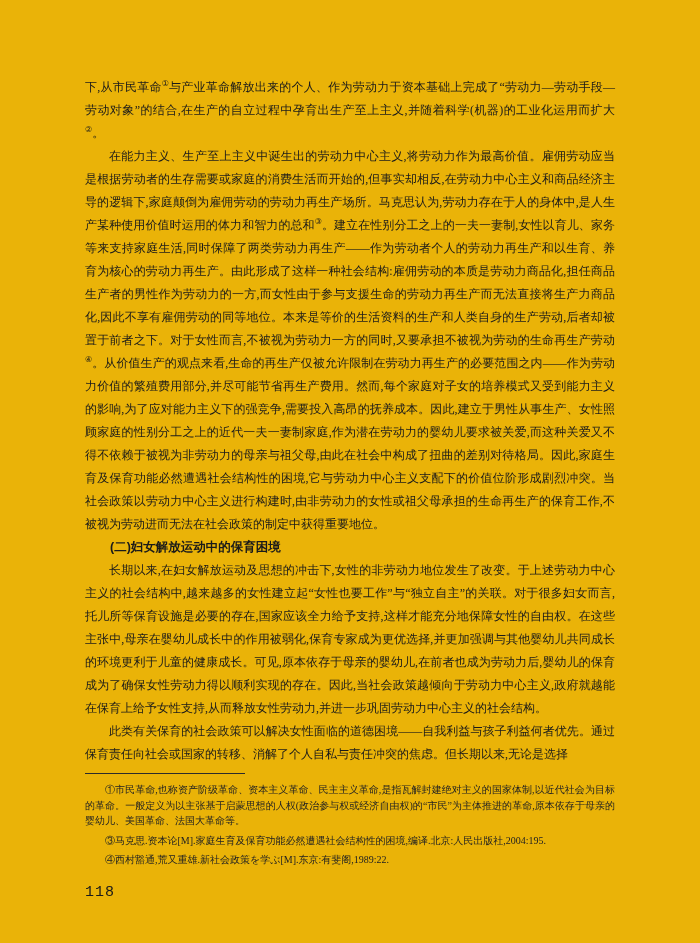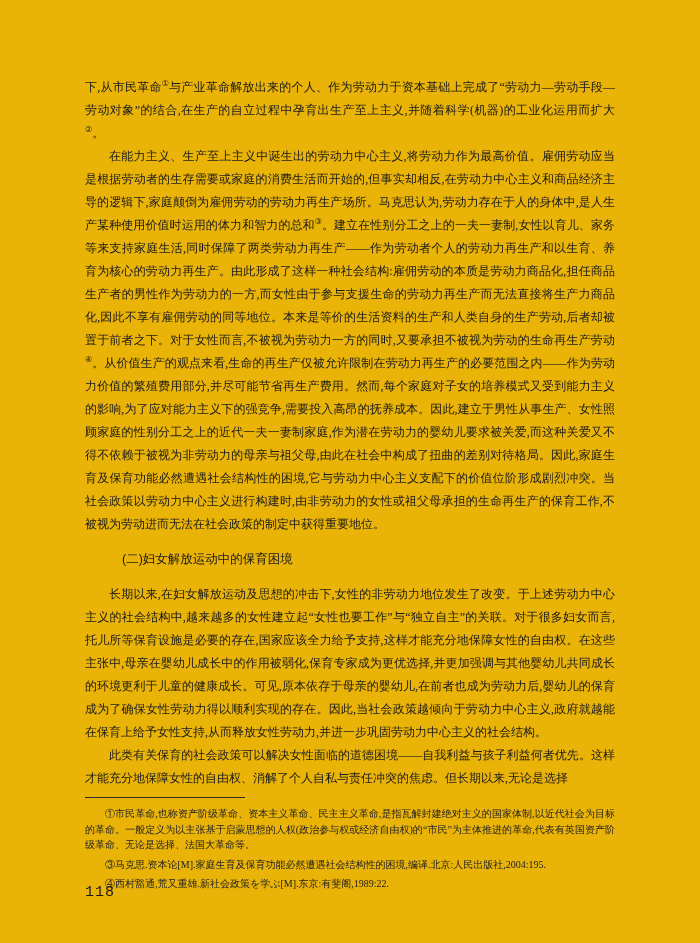--- a/index.html
+++ b/index.html
@@ -27,24 +27,24 @@
     text-indent: 2em;
     word-break: break-all;
   }
   .para.no-indent { text-indent: 0; }
   .para sup {
     font-size: 8px;
     vertical-align: super;
     line-height: 0;
   }
   .section-heading {
-    margin: 12px;
+    margin: 0;
     font-size: 12.5px;
     line-height: 23px;
-    font-weight: 400;
+    font-weight: 700;
     text-indent: 2em;
     font-family: "Liberation Sans", "DejaVu Sans", sans-serif;
   }
   .footnote-divider {
     width: 160px;
     height: 0;
     border-top: 1px solid #2b2b2b;
     margin: 7px 0 8px 0;
   }
   .footnotes { }
@@ -70,25 +70,25 @@
 </style>
 </head>
 <body>
 
 <div class="page">
   <main class="content">
     <p class="para no-indent">下,从市民革命<sup>①</sup>与产业革命解放出来的个人、作为劳动力于资本基础上完成了“劳动力—劳动手段—劳动对象”的结合,在生产的自立过程中孕育出生产至上主义,并随着科学(机器)的工业化运用而扩大<sup>②</sup>。</p>
     <p class="para">在能力主义、生产至上主义中诞生出的劳动力中心主义,将劳动力作为最高价值。雇佣劳动应当是根据劳动者的生存需要或家庭的消费生活而开始的,但事实却相反,在劳动力中心主义和商品经济主导的逻辑下,家庭颠倒为雇佣劳动的劳动力再生产场所。马克思认为,劳动力存在于人的身体中,是人生产某种使用价值时运用的体力和智力的总和<sup>③</sup>。建立在性别分工之上的一夫一妻制,女性以育儿、家务等来支持家庭生活,同时保障了两类劳动力再生产——作为劳动者个人的劳动力再生产和以生育、养育为核心的劳动力再生产。由此形成了这样一种社会结构:雇佣劳动的本质是劳动力商品化,担任商品生产者的男性作为劳动力的一方,而女性由于参与支援生命的劳动力再生产而无法直接将生产力商品化,因此不享有雇佣劳动的同等地位。本来是等价的生活资料的生产和人类自身的生产劳动,后者却被置于前者之下。对于女性而言,不被视为劳动力一方的同时,又要承担不被视为劳动的生命再生产劳动<sup>④</sup>。从价值生产的观点来看,生命的再生产仅被允许限制在劳动力再生产的必要范围之内——作为劳动力价值的繁殖费用部分,并尽可能节省再生产费用。然而,每个家庭对子女的培养模式又受到能力主义的影响,为了应对能力主义下的强竞争,需要投入高昂的抚养成本。因此,建立于男性从事生产、女性照顾家庭的性别分工之上的近代一夫一妻制家庭,作为潜在劳动力的婴幼儿要求被关爱,而这种关爱又不得不依赖于被视为非劳动力的母亲与祖父母,由此在社会中构成了扭曲的差别对待格局。因此,家庭生育及保育功能必然遭遇社会结构性的困境,它与劳动力中心主义支配下的价值位阶形成剧烈冲突。当社会政策以劳动力中心主义进行构建时,由非劳动力的女性或祖父母承担的生命再生产的保育工作,不被视为劳动进而无法在社会政策的制定中获得重要地位。</p>
     <h3 class="section-heading">(二)妇女解放运动中的保育困境</h3>
     <p class="para">长期以来,在妇女解放运动及思想的冲击下,女性的非劳动力地位发生了改变。于上述劳动力中心主义的社会结构中,越来越多的女性建立起“女性也要工作”与“独立自主”的关联。对于很多妇女而言,托儿所等保育设施是必要的存在,国家应该全力给予支持,这样才能充分地保障女性的自由权。在这些主张中,母亲在婴幼儿成长中的作用被弱化,保育专家成为更优选择,并更加强调与其他婴幼儿共同成长的环境更利于儿童的健康成长。可见,原本依存于母亲的婴幼儿,在前者也成为劳动力后,婴幼儿的保育成为了确保女性劳动力得以顺利实现的存在。因此,当社会政策越倾向于劳动力中心主义,政府就越能在保育上给予女性支持,从而释放女性劳动力,并进一步巩固劳动力中心主义的社会结构。</p>
-    <p class="para">此类有关保育的社会政策可以解决女性面临的道德困境——自我利益与孩子利益何者优先。这样才能充分地保障女性的自由权、消解了个人自私与责任冲突的焦虑。但长期以来,无论是选择</p>
+    <p class="para">此类有关保育的社会政策可以解决女性面临的道德困境——自我利益与孩子利益何者优先。通过保育责任向社会或国家的转移、消解了个人自私与责任冲突的焦虑。但长期以来,无论是选择</p>
 
     <div class="footnote-divider"></div>
 
     <div class="footnotes">
-      <p class="footnote">①市民革命,也称资产阶级革命、资本主义革命、民主主义革命,是指瓦解封建绝对主义的国家体制,以近代社会为目标的革命。一般定义为以主张基于启蒙思想的人权(政治参与权或经济自由权)的“市民”为主体推进的革命,代表有英国资产阶级革命、无论是选择、法国大革命等。</p>
+      <p class="footnote">①市民革命,也称资产阶级革命、资本主义革命、民主主义革命,是指瓦解封建绝对主义的国家体制,以近代社会为目标的革命。一般定义为以主张基于启蒙思想的人权(政治参与权或经济自由权)的“市民”为主体推进的革命,原本依存于母亲的婴幼儿、美国革命、法国大革命等。</p>
       <p class="footnote">③马克思.资本论[M].家庭生育及保育功能必然遭遇社会结构性的困境,编译.北京:人民出版社,2004:195.</p>
       <p class="footnote">④西村豁通,荒又重雄.新社会政策を学ぶ[M].东京:有斐阁,1989:22.</p>
     </div>
   </main>
 
   <div class="page-number">118</div>
 </div>
 
 </body></html>

